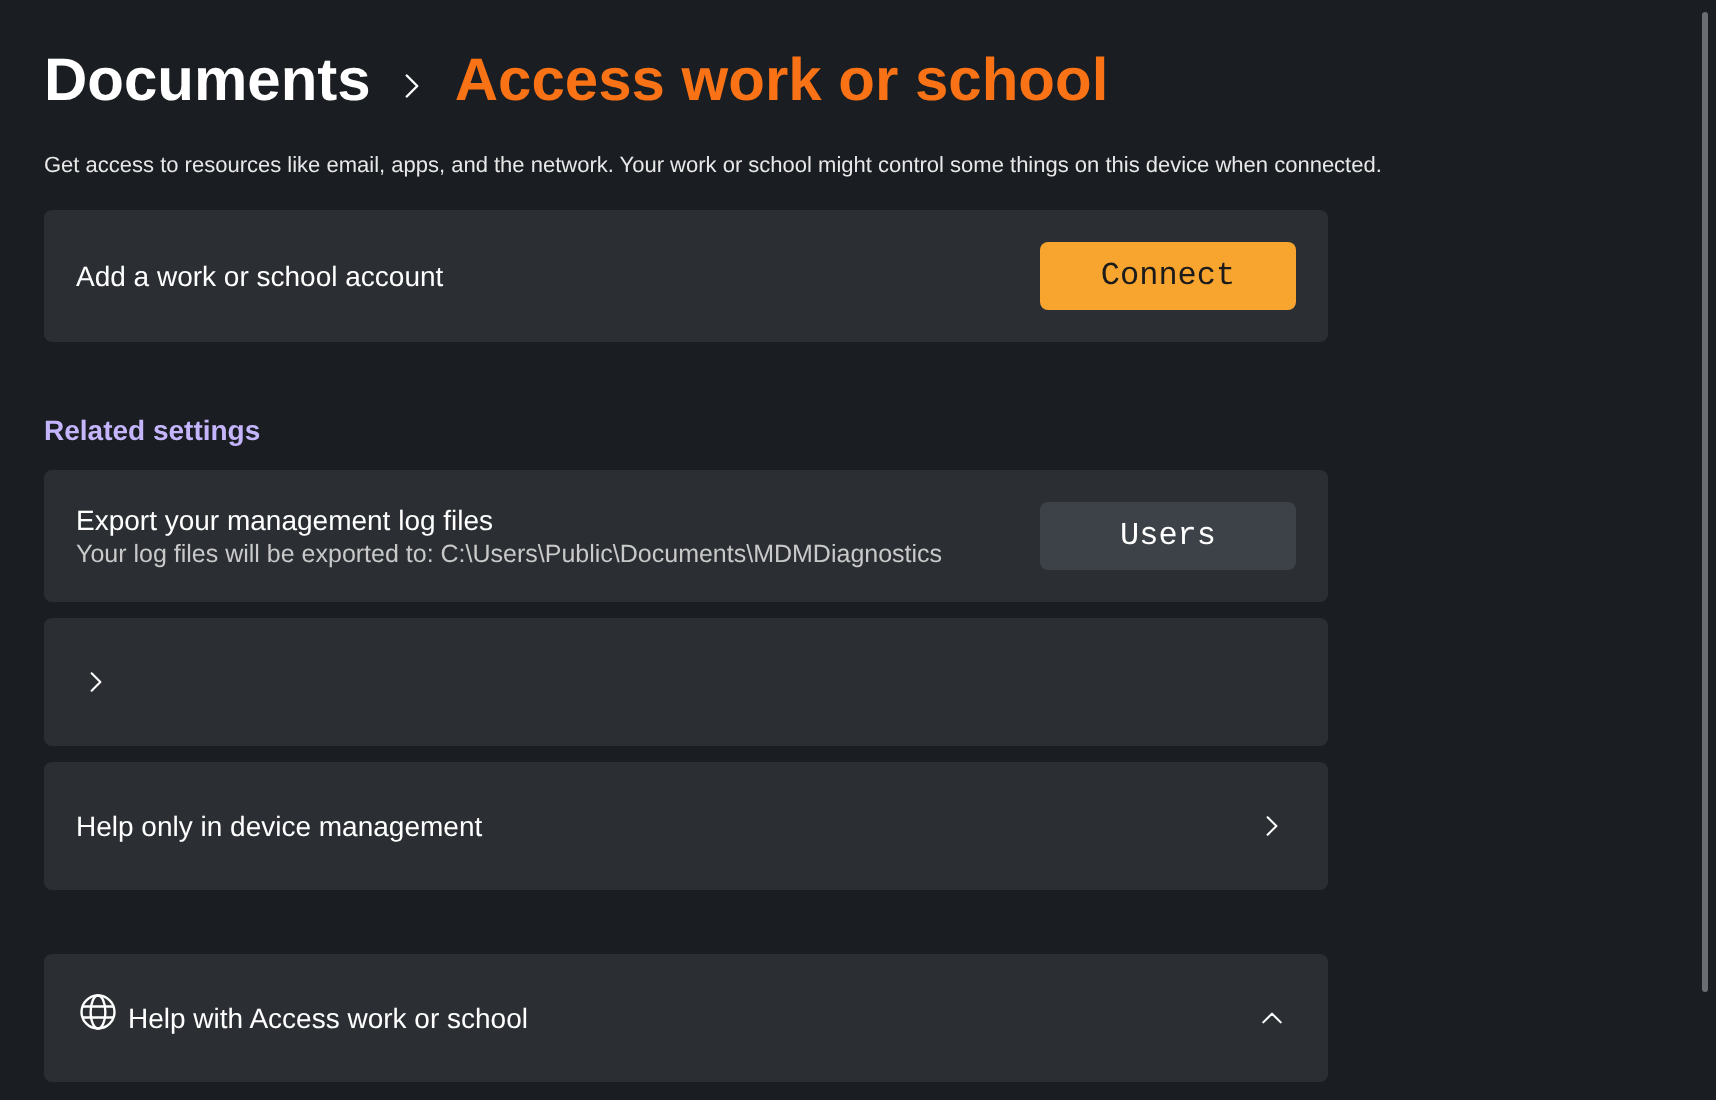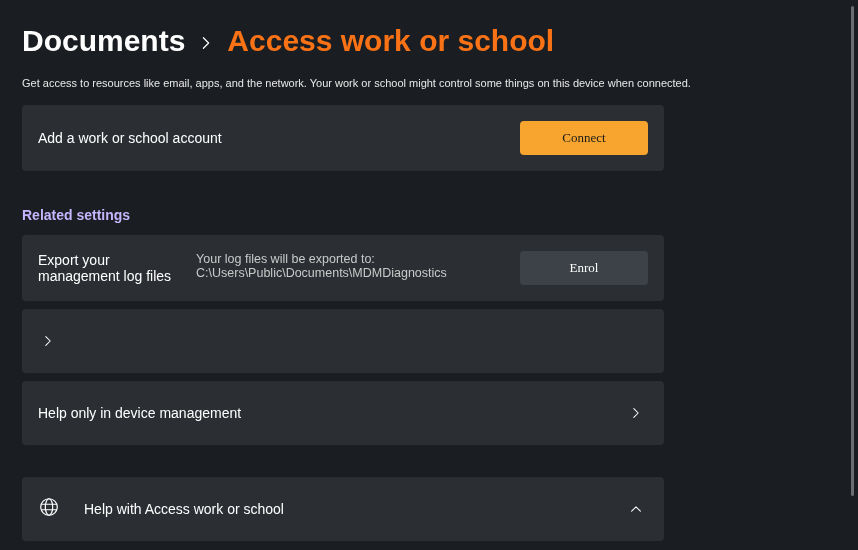--- a/index.html
+++ b/index.html
@@ -54,42 +54,42 @@
     align-items: center;
     justify-content: space-between;
     min-height: 64px;
     width: 642px;
   }
   .card.nav {
     cursor: pointer;
   }
   .card-texts {
     display: flex;
-    flex-direction: row;
+    flex-direction: column;
     gap: 2px;
   }
   .card-title {
     font-size: 14px;
     color: #ffffff;
   }
   .card-sub {
     font-size: 12.5px;
     color: #c9c9c9;
   }
   .btn {
     min-width: 128px;
     height: 34px;
     border-radius: 4px;
     border: none;
-    font-size: 13px;
+    font-size: 16px;
     display: flex;
     align-items: center;
     justify-content: center;
     cursor: pointer;
-    font-family: Liberation Serif, serif;
+    font-family: Liberation Mono, monospace;
   }
   .btn-primary {
     background: #f7a52f;
     color: #1b1b1b;
     font-weight: 500;
   }
   .btn-secondary {
     background: #3d4248;
     color: #ffffff;
   }
@@ -104,21 +104,21 @@
     display: flex;
     align-items: center;
     justify-content: center;
     width: 20px;
     height: 20px;
     margin-right: 2px;
   }
   .help-row {
     display: flex;
     align-items: center;
-    gap: 24px;
+    gap: 4px;
   }
   .help-card {
     margin-top: 32px;
   }
   .scrollbar {
     position: absolute;
     right: 4px;
     top: 6px;
     width: 3px;
     height: 490px;
@@ -155,21 +155,21 @@
     <button class="btn btn-primary">Connect</button>
   </div>
 
   <h3 class="section-header">Related settings</h3>
 
   <div class="card">
     <div class="card-texts">
       <span class="card-title">Export your management log files</span>
       <span class="card-sub">Your log files will be exported to: C:\Users\Public\Documents\MDMDiagnostics</span>
     </div>
-    <button class="btn btn-secondary">Enrol</button>
+    <button class="btn btn-secondary">Users</button>
   </div>
 
   <div class="card nav">
     <span class="chev">
       <svg width="14" height="14" viewBox="0 0 16 16" fill="none">
         <path d="M5.5 3 L10.5 8 L5.5 13" stroke="#ffffff" stroke-width="1.2" stroke-linecap="round" stroke-linejoin="round"></path>
       </svg>
     </span>
   </div>
 

